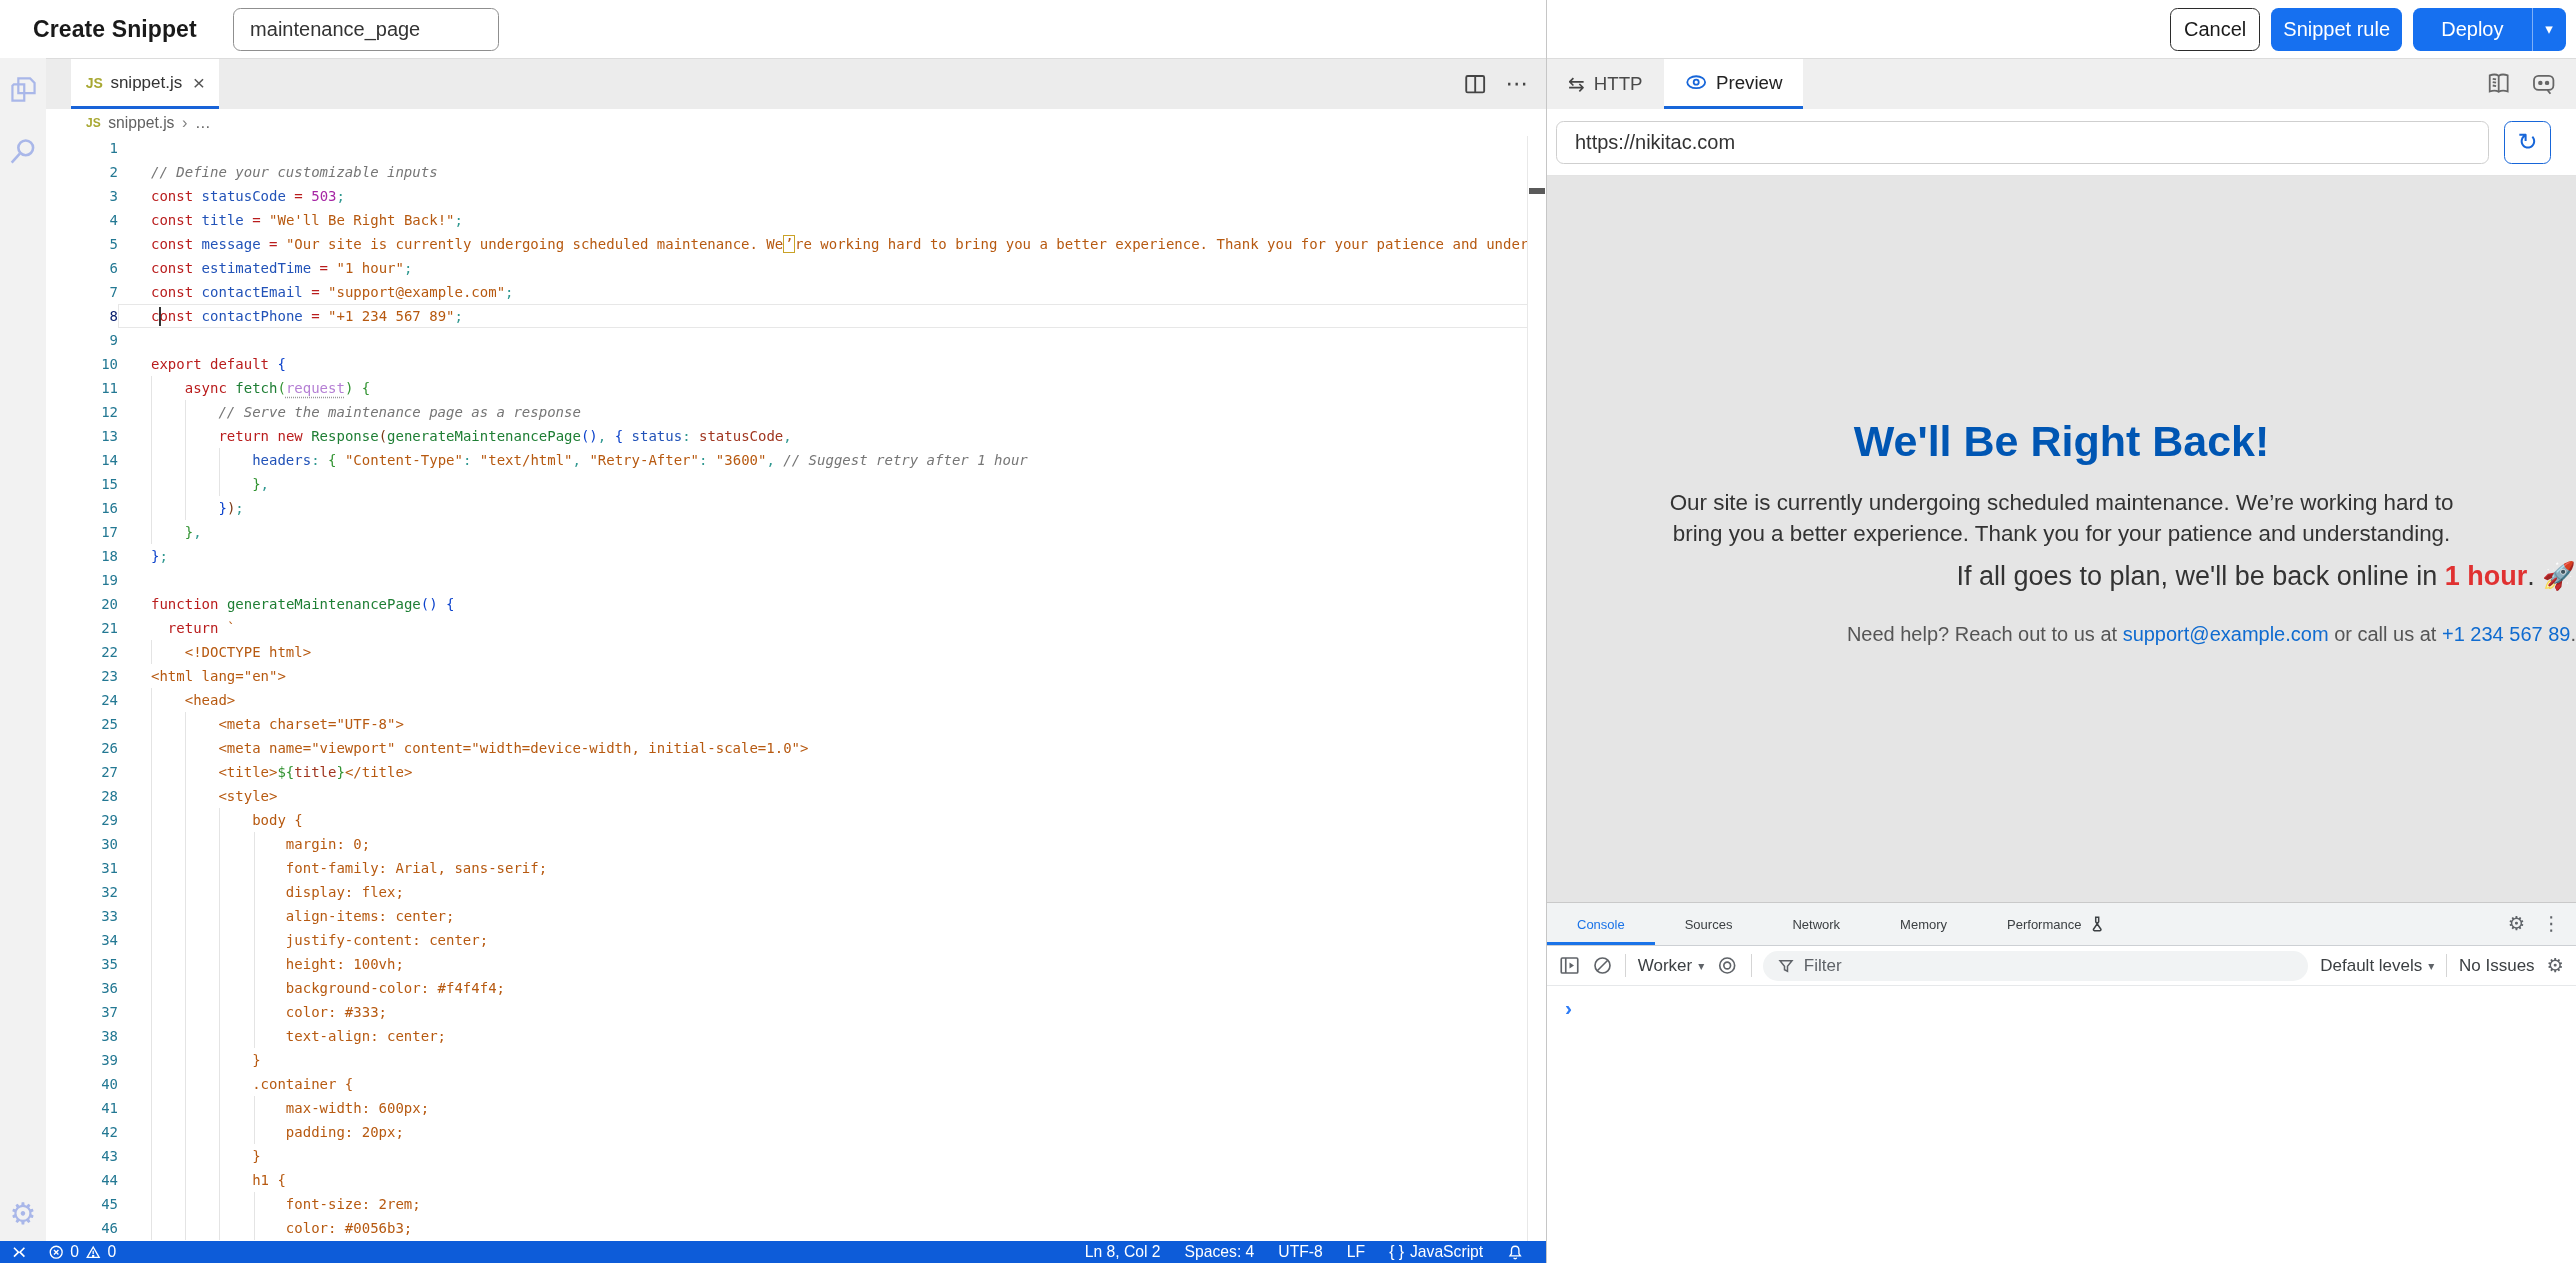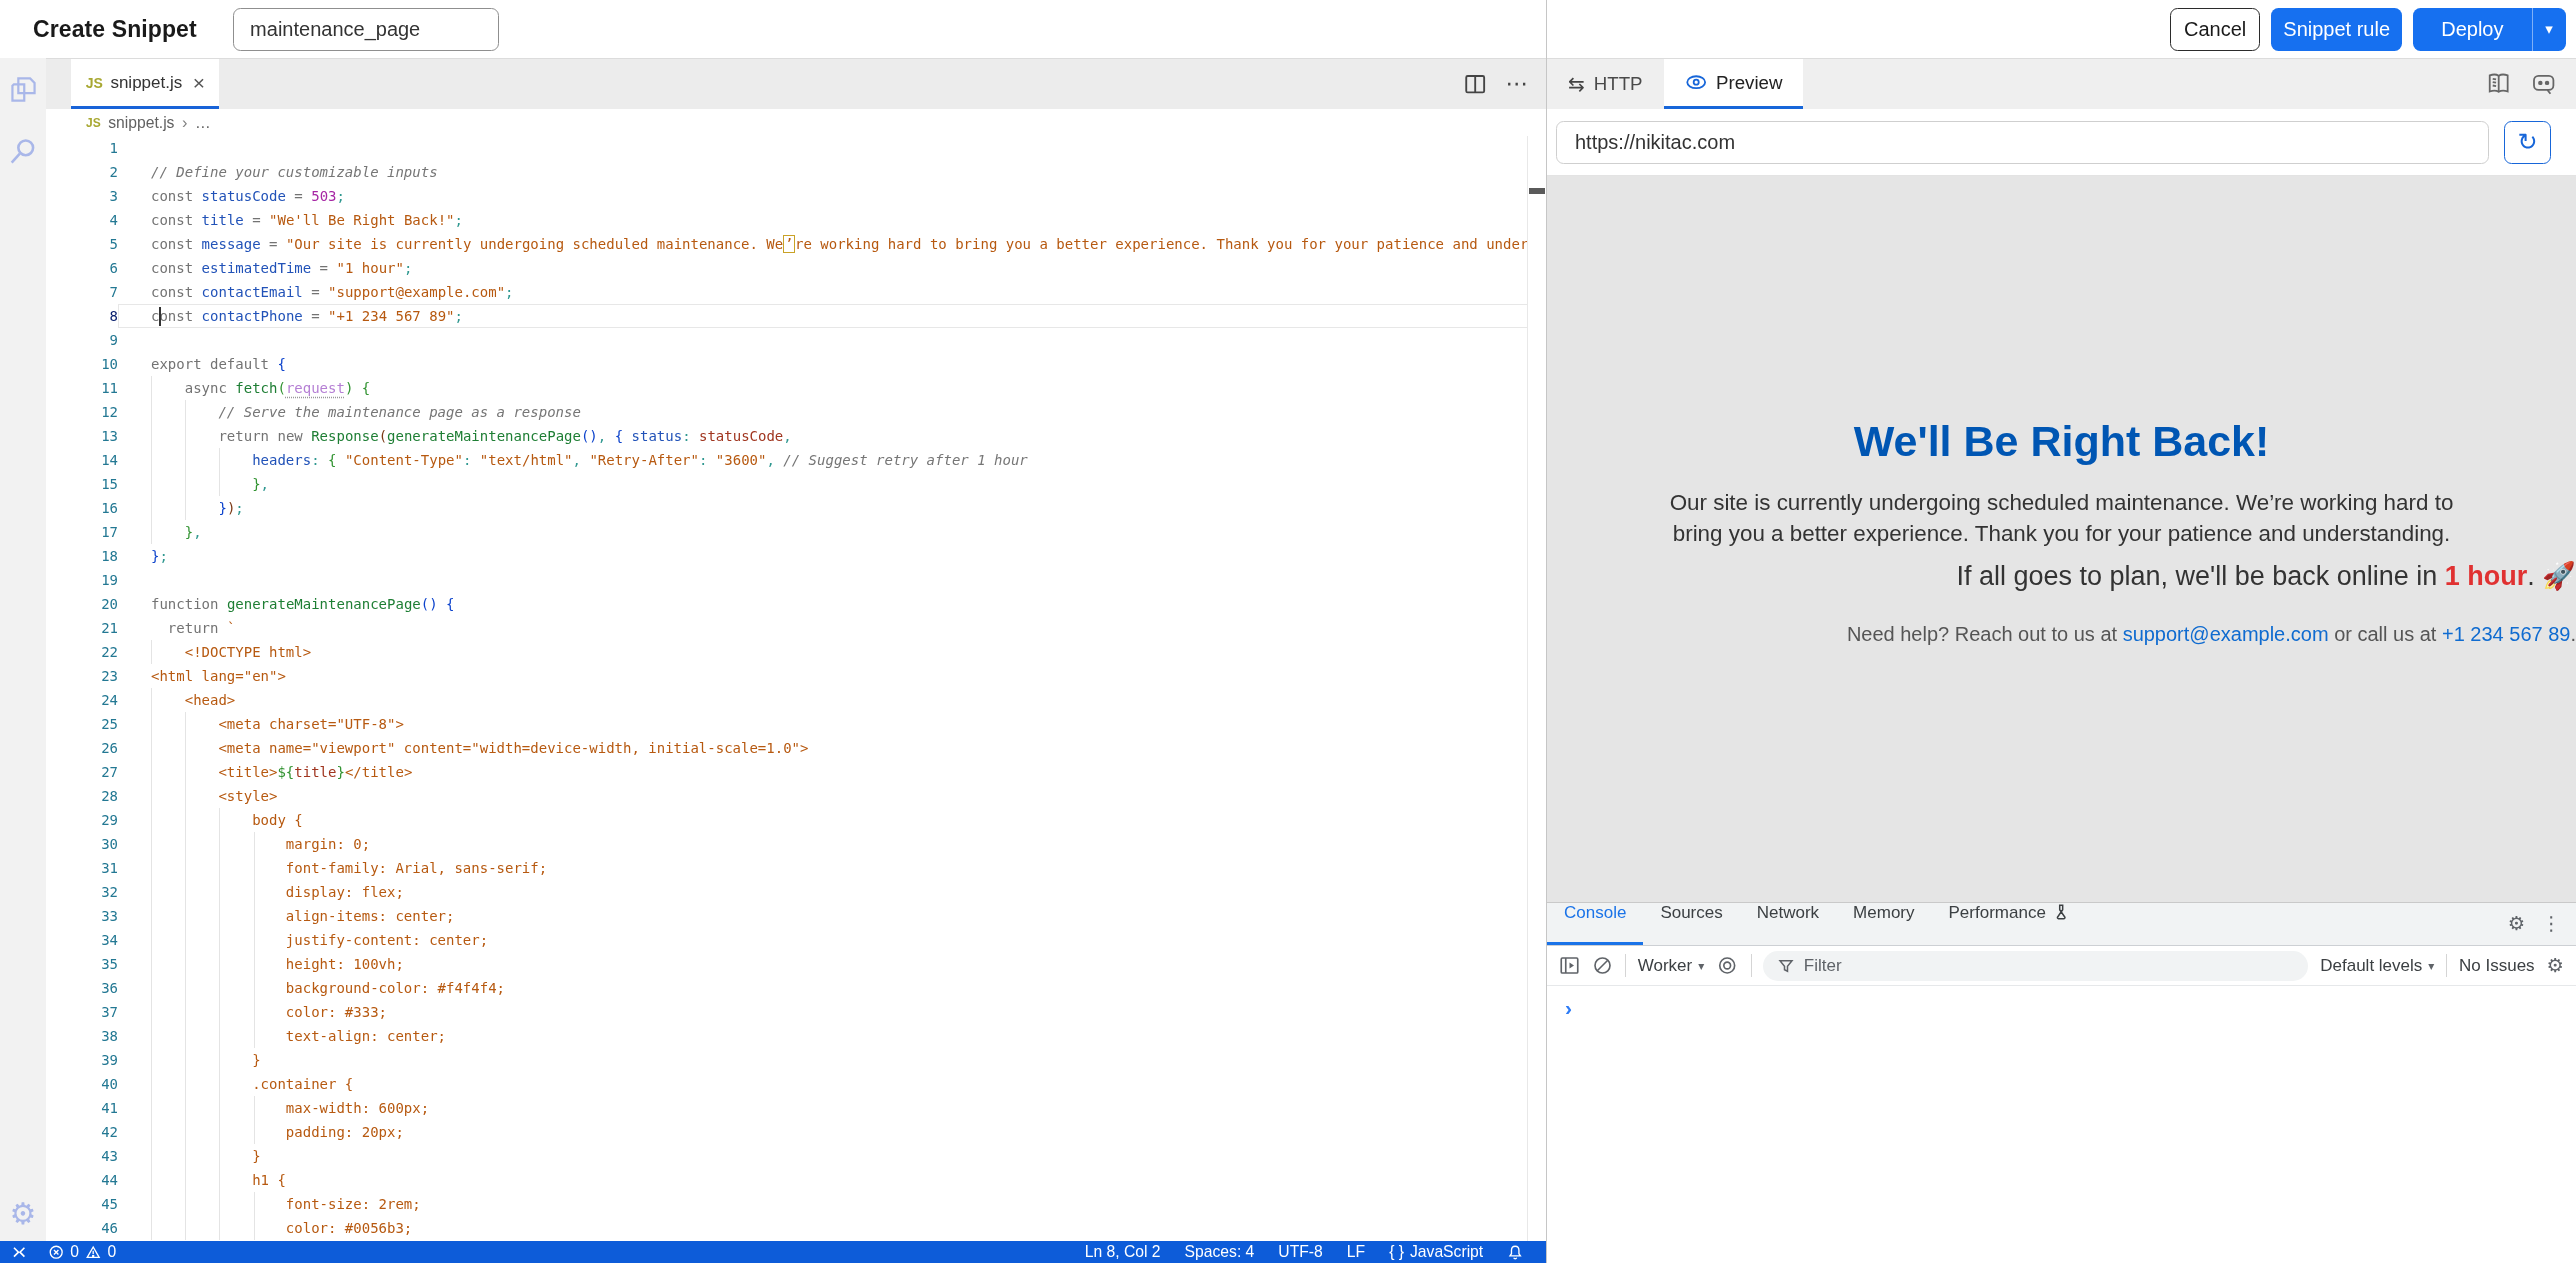--- a/index.html
+++ b/index.html
@@ -34,21 +34,21 @@
   .bc-sep { font-size:16.4px; color:#818181; }
   .bc-more { font-size:15.7px; color:#616161; }
 
   .code-area { flex:1; position:relative; background:#fff; overflow:hidden; font-family:"DejaVu Sans Mono", monospace; font-size:14px; }
   .code-line { display:flex; height:24px; line-height:24px; }
   .ln-num { width:72px; text-align:right; color:#237893; flex:none; font-size:14px; }
   .code-line.current .ln-num { color:#0b216f; }
   .ln-code { flex:1; padding-left:33px; white-space:pre; position:relative; overflow:hidden; }
   .code-line.current .ln-code { outline:1.5px solid #e7e7e7; outline-offset:-1.5px; }
   .guide { position:absolute; top:0; bottom:0; border-left:0.7px solid #e4e4e4; }
-  .tk-kw { color:#737373;text-align:center; } .tk-vr { color:#2152b8; } .tk-nm { color:#a626a4; }
+  .tk-kw { color:#b91c1c;text-align:center; } .tk-vr { color:#2152b8; } .tk-nm { color:#a626a4; }
   .tk-st { color:#b75910; } .tk-sm { color:#2f9890; } .tk-cm { color:#767676; font-style:italic; }
   .tk-fn { color:#1e7e34; } .tk-pr { color:#b57fd4; text-decoration:underline dotted #999; text-underline-offset:3.7px; }
   .tk-b1 { color:#0d43cc; } .tk-b2 { color:#319331; } .tk-b3 { color:#7b3814; }
   .tk-pl { color:#333; } .tk-cr { color:#a0351f; } .tk-tp { color:#319331; }
   .tk-bx { color:#b75910; border:1.1px solid #c9a227; padding:0 0.7px; }
   .caret { position:absolute; left:113px; top:171px; width:1.5px; height:19.4px; background:#333; }
   .scrollbar-col { position:absolute; top:0; right:0; bottom:0; width:19.4px; background:#fff; border-left:0.7px solid #e8e8e8; z-index:5; }
   .sb-mark { position:absolute; top:52px; left:1.5px; right:1.5px; height:6px; background:#5a5a5a; }
 
   .statusbar { height:22.4px; background:#0d5cd9; color:#fff; display:flex; align-items:center; padding:0 22.4px 0 10.5px; font-size:15.7px; flex:none; }
@@ -82,21 +82,21 @@
   .preview { height:726px; background:#e5e5e5; text-align:center; padding-top:241px; flex:none; overflow:hidden; }
   .pv-heading { font-size:43px; line-height:48px; font-weight:bold; color:#0056b3; }
   .pv-message { font-size:22.4px; line-height:31px; color:#333; max-width:792px; margin:22px auto 0; }
   .pv-eta { font-size:27px; line-height:31px; color:#333; margin-top:12px;text-align:right; }
   .pv-eta b { color:#e03131; font-weight:bold; }
   .pv-help { font-size:20px; line-height:30px; color:#555; margin-top:27px;text-align:right; }
   .pv-link { color:#0f6bd0; cursor:pointer; }
 
   .devtools { flex:1; border-top:0.7px solid #c9c9c9; display:flex; flex-direction:column; min-height:0; }
   .dt-tabs { height:43px; background:#f1f3f4; border-bottom:0.7px solid #cdd0d4; display:flex; align-items:stretch; flex:none; }
-  .dt-tab { display:flex; align-items:flex-start; gap:7.5px; padding:0 17px; font-size:17px; color:#3c4043; }
+  .dt-tab { display:flex; align-items:center; gap:7.5px; padding:0 30px; font-size:13px; color:#3c4043; }
   .dt-tab.active { color:#1a73e8; box-shadow:inset 0 -3px 0 #1a73e8; }
   .dt-tabs-right { margin-left:auto; display:flex; align-items:center; gap:16.4px; padding-right:15px; color:#5f6368; }
   .dt-gear { font-size:19.4px; line-height:1; color:#5f6368; }
   .dt-kebab { font-size:19.4px; line-height:1; color:#5f6368; }
   .dt-toolbar { height:40px; background:#fff; border-bottom:0.7px solid #e6e8ea; display:flex; align-items:center; padding:0 12px; gap:12px; flex:none; }
   .dt-divider { width:0.7px; height:22.4px; background:#d5d5d5; }
   .dt-worker { font-size:17px; color:#3c4043; display:flex; align-items:center; gap:6px; }
   .dt-caret { font-size:12px; color:#5f6368; }
   .filter-pill { flex:1; height:30px; background:#f1f3f4; border-radius:15px; display:flex; align-items:center; gap:9px; padding:0 13.5px; color:#5f6368; font-size:17px; }
   .dt-levels { font-size:17px; color:#3c4043; display:flex; align-items:center; gap:6px; white-space:nowrap; }

